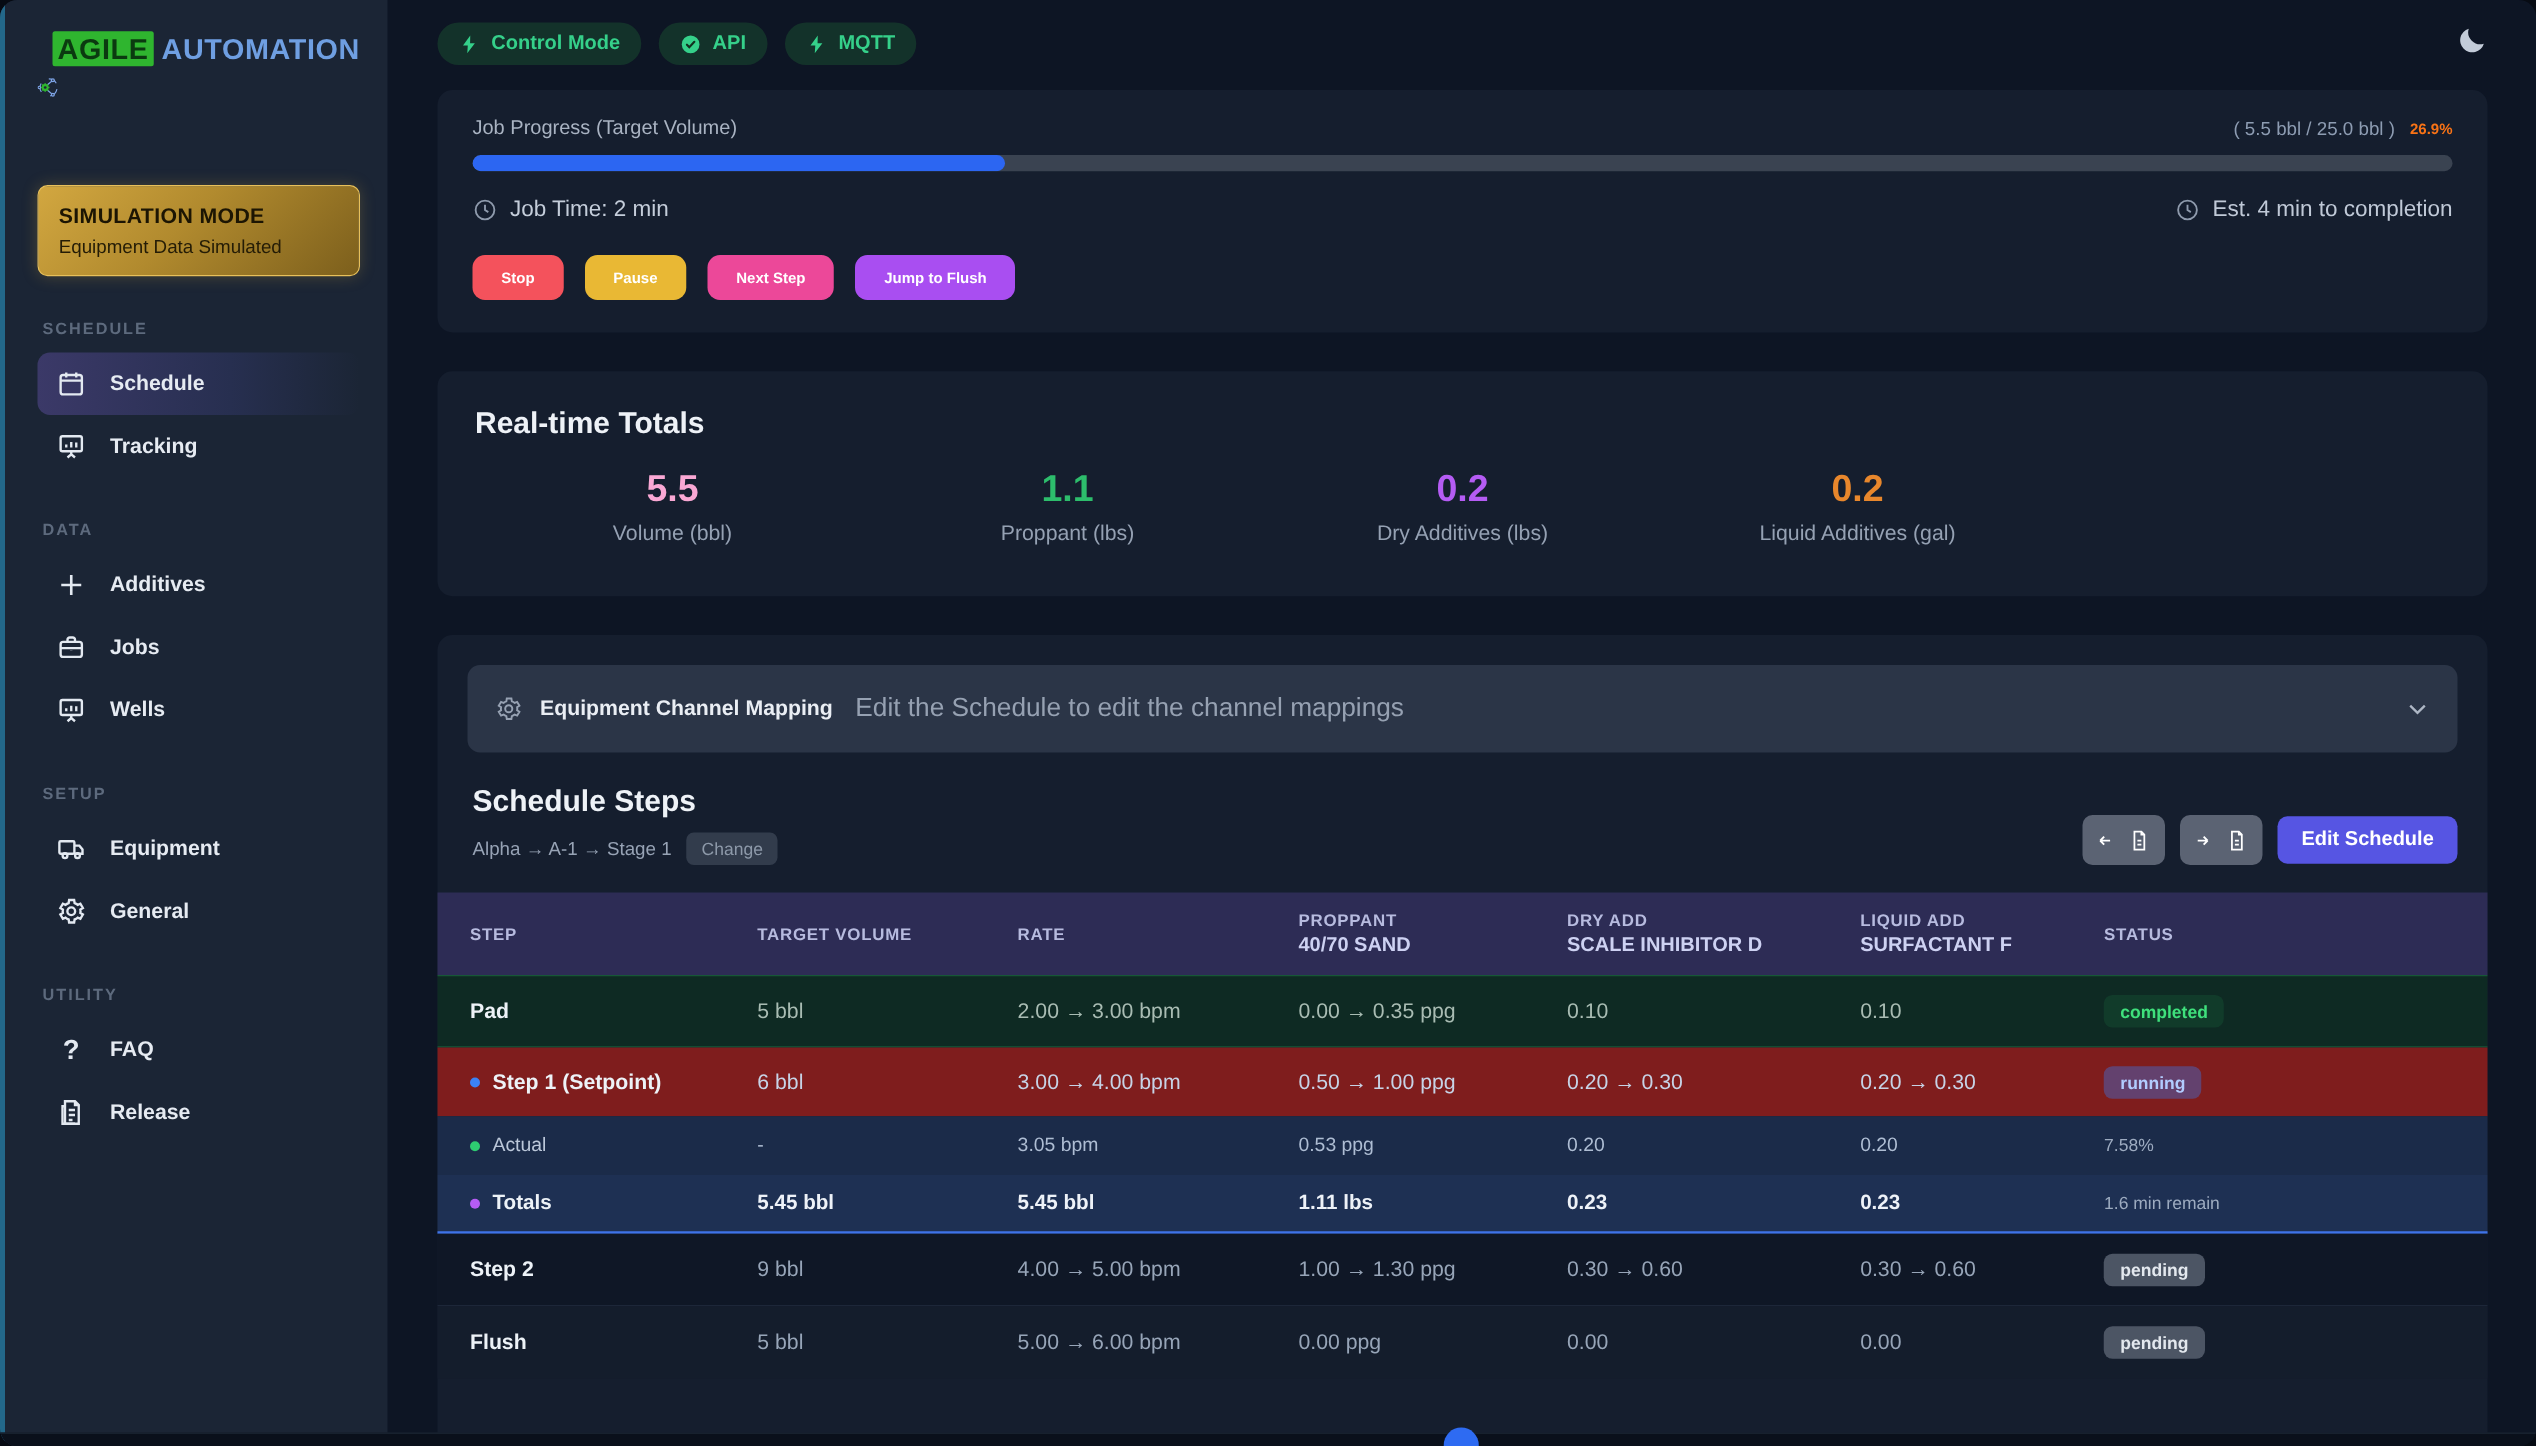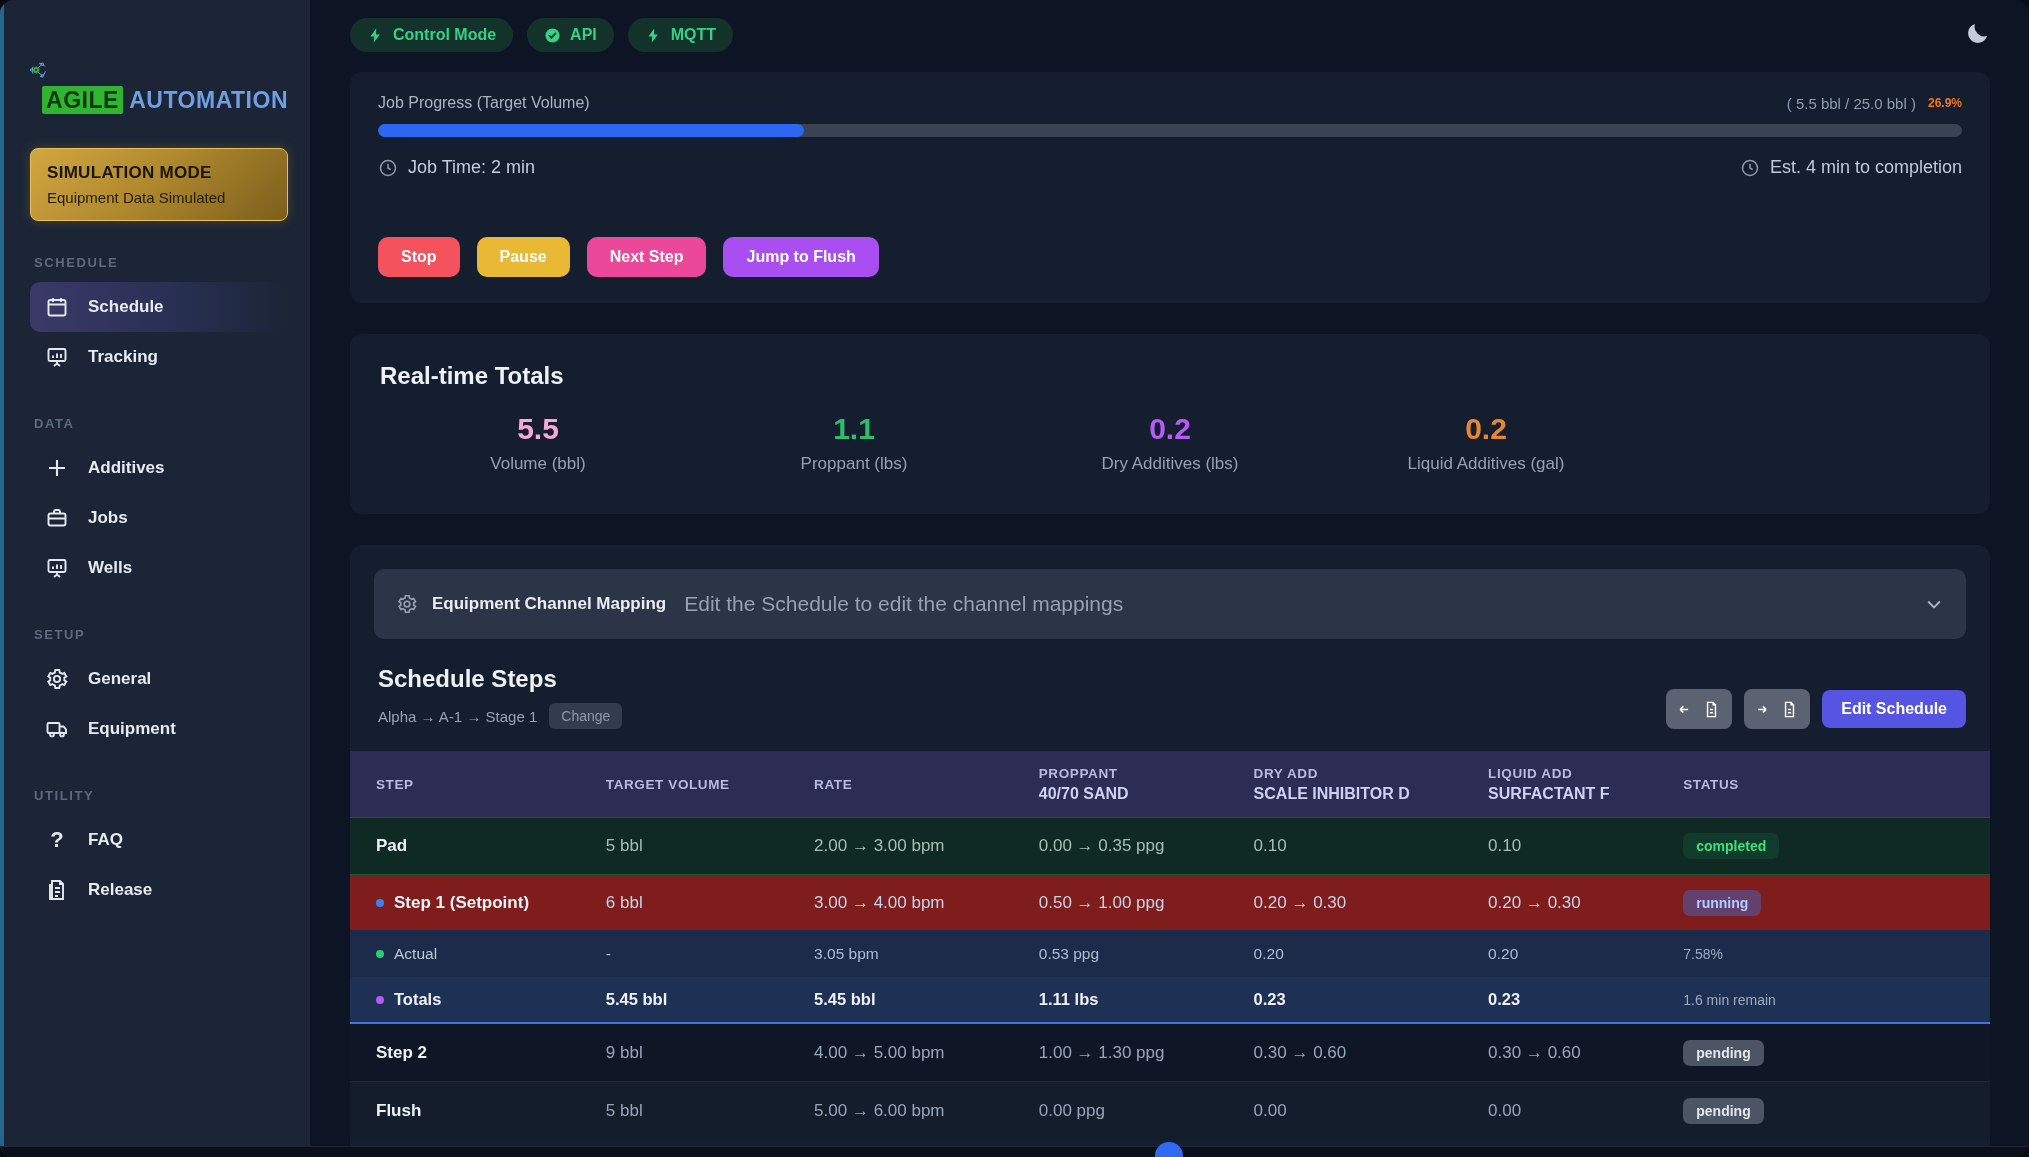--- a/index.html
+++ b/index.html
@@ -1,21 +1,21 @@
 <!DOCTYPE html>
 <html><head>
 <meta charset="utf-8">
 <style>
   * { margin:0; padding:0; box-sizing:border-box; }
   html,body { width:2029px; height:1157px; background:#070b13; font-family:"Liberation Sans","DejaVu Sans",sans-serif; overflow:hidden; }
   .app { position:relative; display:flex; width:2029px; height:1157px; background:#0d1524; border-radius:14px; overflow:hidden; }
 
   
   .sidebar { width:310px; min-width:310px; background:#1b2535; border-left:4px solid #23688a; padding:26px 22px 20px 26px; display:flex; flex-direction:column; }
-  .brand { display:flex; align-items:flex-end; gap:10px; }
+  .brand { display:flex; align-items:flex-start; gap:10px; }
   .brand svg { width:92px; height:88px; }
   .brand-text { font-size:23px; font-weight:700; white-space:nowrap; margin-left:-16px; }
   .brand-agile { background:#2fb52f; color:#0b3a10; padding:1px 4px; border-radius:2px; letter-spacing:.5px; }
   .brand-auto { color:#6f9fe2; letter-spacing:.5px; }
   .sim-banner { margin-top:34px; border:1px solid #e8c05a; border-radius:8px; padding:14px 16px; background:linear-gradient(135deg,#d2a740 0%,#b18a2e 45%,#7c5f1c 100%); box-shadow:0 0 12px rgba(212,167,60,.25); }
   .sim-title { font-size:17px; font-weight:800; color:#1c1503; letter-spacing:.3px; }
   .sim-sub { font-size:15px; color:#241c06; margin-top:6px; }
   .nav-section { margin-top:34px; }
   .nav-label { font-size:13px; font-weight:700; letter-spacing:1.6px; color:#5d6a7d; margin:0 0 12px 4px; }
   .nav-item { display:flex; align-items:center; gap:18px; height:50px; padding:0 14px; border-radius:10px; cursor:pointer; }
@@ -41,21 +41,21 @@
   .job-label { font-size:16px; color:#a9b3c2; }
   .job-frac { margin-left:auto; font-size:15px; color:#8d9cb2; }
   .job-pct { margin-left:12px; font-size:12px; font-weight:800; color:#f97316; }
   .progress-track { margin-top:12px; height:13px; border-radius:7px; background:#3a4351; overflow:hidden; }
   .progress-fill { height:100%; border-radius:7px; background:#2c66f2; }
   .job-row2 { display:flex; align-items:center; margin-top:20px; color:#c4cdda; }
   .time-item { display:flex; align-items:center; gap:10px; font-size:18px; }
   .time-item svg { width:20px; height:20px; color:#8e9aac; }
   .eta { margin-left:auto; color:#c0c9d7; }
   .job-buttons { display:flex; gap:17px; margin-top:26px; }
-  .job-btn { border:none; color:#fff; font-family:inherit; font-size:16px; font-weight:700; padding:11px 23px; border-radius:10px; cursor:pointer;margin-top:33px; }
+  .job-btn { border:none; color:#fff; font-family:inherit; font-size:12px; font-weight:700; padding:11px 23px; border-radius:10px; cursor:pointer; }
 
   
   .totals-card { margin-top:31px; padding:28px 30px 40px 30px; }
   .totals-title { font-size:24px; font-weight:800; color:#eef2f7; }
   .totals-grid { display:grid; grid-template-columns:repeat(4,1fr); width:80%; margin-top:22px; }
   .total-item { text-align:center; }
   .total-value { font-size:30px; font-weight:800; }
   .total-label { font-size:17px; color:#95a1b3; margin-top:8px; }
 
   
@@ -200,36 +200,36 @@
               </svg>
             </span>
             <span class="nav-text">Wells</span>
           </div>
         </div>
         <div class="nav-section">
           <div class="nav-label">SETUP</div>
           <div class="nav-item">
             <span class="nav-icon">
               <svg viewBox="0 0 24 24" fill="none" stroke="currentColor" stroke-width="1.9">
-                <circle cx="12" cy="12" r="3.1"></circle>
-                <path d="M19.3 13.4a7.4 7.4 0 0 0 0-2.8l2-1.2-2-3.4-2.1.9a7.4 7.4 0 0 0-2.5-1.4L14.3 3h-4l-.4 2.5a7.4 7.4 0 0 0-2.5 1.4l-2.1-.9-2 3.4 2 1.2a7.4 7.4 0 0 0 0 2.8l-2 1.2 2 3.4 2.1-.9a7.4 7.4 0 0 0 2.5 1.4l.4 2.5h4l.4-2.5a7.4 7.4 0 0 0 2.5-1.4l2.1.9 2-3.4z"></path>
-              </svg>
-            </span>
-            <span class="nav-text">General</span>
-          </div>
-          <div class="nav-item">
-            <span class="nav-icon">
-              <svg viewBox="0 0 24 24" fill="none" stroke="currentColor" stroke-width="1.9">
                 <rect x="2.5" y="6" width="12" height="10" rx="1"></rect>
                 <path d="M14.5 9.5h4l2.5 3V16h-6.5"></path>
                 <circle cx="7" cy="17.5" r="1.9"></circle>
                 <circle cx="17" cy="17.5" r="1.9"></circle>
               </svg>
             </span>
             <span class="nav-text">Equipment</span>
+          </div>
+          <div class="nav-item">
+            <span class="nav-icon">
+              <svg viewBox="0 0 24 24" fill="none" stroke="currentColor" stroke-width="1.9">
+                <circle cx="12" cy="12" r="3.1"></circle>
+                <path d="M19.3 13.4a7.4 7.4 0 0 0 0-2.8l2-1.2-2-3.4-2.1.9a7.4 7.4 0 0 0-2.5-1.4L14.3 3h-4l-.4 2.5a7.4 7.4 0 0 0-2.5 1.4l-2.1-.9-2 3.4 2 1.2a7.4 7.4 0 0 0 0 2.8l-2 1.2 2 3.4 2.1-.9a7.4 7.4 0 0 0 2.5 1.4l.4 2.5h4l.4-2.5a7.4 7.4 0 0 0 2.5-1.4l2.1.9 2-3.4z"></path>
+              </svg>
+            </span>
+            <span class="nav-text">General</span>
           </div>
         </div>
         <div class="nav-section">
           <div class="nav-label">UTILITY</div>
           <div class="nav-item">
             <span class="nav-icon">
               <span class="q-glyph">?</span>
             </span>
             <span class="nav-text">FAQ</span>
           </div>

